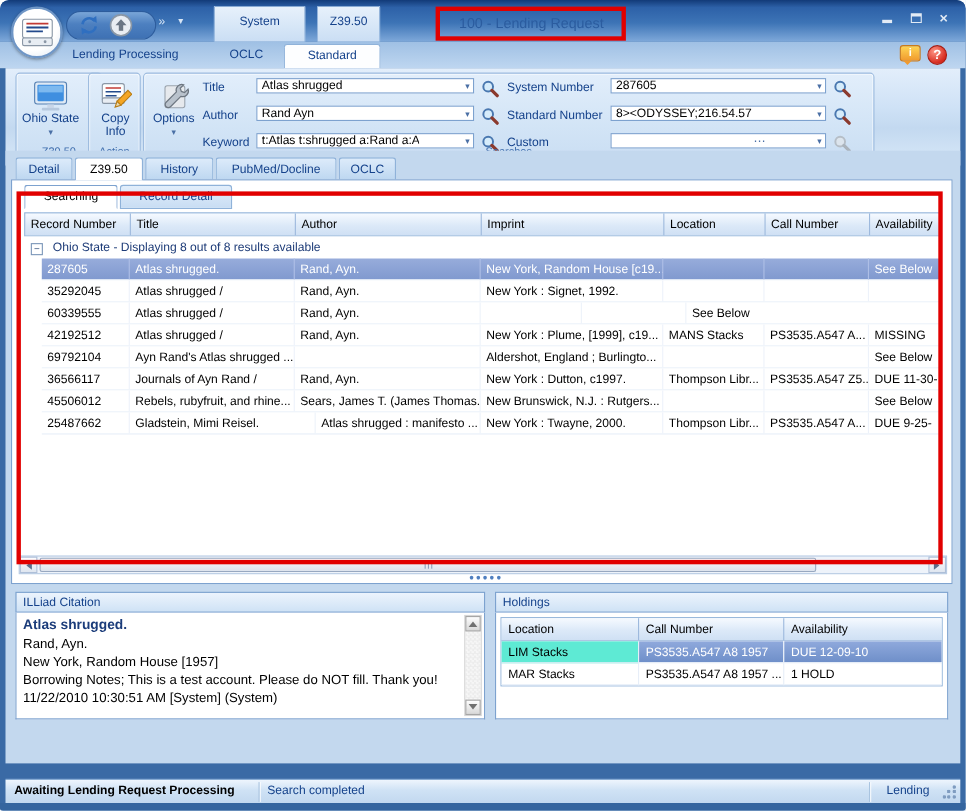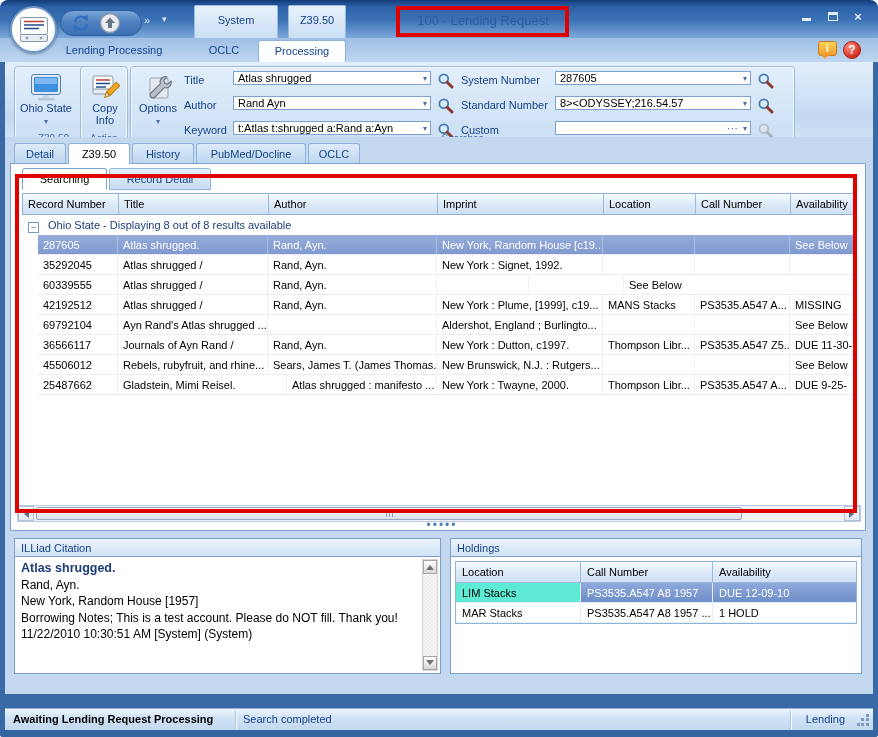--- a/index.html
+++ b/index.html
@@ -67,21 +67,21 @@
     font-size: 10px; color: #3e6dad; }
   .bigbtn { position: absolute; top: 3px; width: 56px; height: 64px; text-align: center;
     border-radius: 3px; color: #15428b; font-size: 11px; line-height: 12px; }
   .bigbtn .bicon { display: block; height: 32px; padding-top: 3px; }
   .bigbtn .drop { font-size: 8px; color: #4a6fa5; }
   #btn-ohio { left: 3px; } #btn-copyinfo { left: 3px; width: 42px; } #btn-options { left: 4px; width: 46px; }
   
   .fld { position: absolute; height: 20px; }
   .fld-lab { position: absolute; top: 3px; color: #15428b; white-space: nowrap; }
   .combo { position: absolute; top: 0; height: 14px; background: #fff; border: 1px solid #7da2cf;
-    display: flex; align-items: center; padding: 0 3px 0 4px; }
+    display: flex; align-items: center; padding: 0 3px 0 4px; gap: 42px; }
   .combo-val { flex: 1; white-space: nowrap; overflow: hidden; font-size: 11px; }
   .combo-ell { color: #4a6fa5; font-size: 11px; margin-right: 4px; letter-spacing: 1px; }
   .combo-arr { color: #4a6fa5; font-size: 8px; }
   .srch { position: absolute; top: 1px; width: 18px; height: 18px; }
   .srch.dis { opacity: .55; filter: grayscale(1); }
   #fields-left .fld:nth-child(1) { top: 4px; }  #fields-left .fld:nth-child(2) { top: 29px; }  #fields-left .fld:nth-child(3) { top: 54px; }
   #fields-right .fld:nth-child(1) { top: 4px; } #fields-right .fld:nth-child(2) { top: 29px; } #fields-right .fld:nth-child(3) { top: 54px; }
   #fields-left .fld { left: 53px; width: 400px; }
   #fields-left .fld-lab { left: 0; }
   #fields-left .combo { left: 49px; width: 198px; }
@@ -138,21 +138,21 @@
   .tri-u { border: 4px solid transparent; border-bottom: 5px solid #707070; margin-bottom: 3px; }
   .tri-d { border: 4px solid transparent; border-top: 5px solid #707070; margin-top: 3px; }
   #hthumb { position: absolute; left: 18px; width: 706px; height: 13px; top: 1px; border-radius: 2px;
     background: linear-gradient(#fdfdfe, #dbe2ec); border: 1px solid #98a8c0; }
   #hthumb i { position: absolute; left: 50%; top: 3px; width: 1px; height: 6px; background: #8ea0bc;
     box-shadow: -3px 0 0 #8ea0bc, 3px 0 0 #8ea0bc; }
   
   #splitter { position: absolute; left: 405px; top: 386px; width: 64px; height: 5px; text-align: center;
     color: #4f7fc0; font-size: 12px; line-height: 4px; letter-spacing: 2px; }
   
-  .bpanel { position: absolute; top: 401px; height: 136px; border-radius: 16px; }
+  .bpanel { position: absolute; top: 401px; height: 116px; border-radius: 16px; }
   #citation-panel { left: 9px; width: 427px; }
   #holdings-panel { left: 445px; width: 412px; }
   .ptitle { height: 19px; padding: 3px 0 0 6px; color: #15428b;
     background: linear-gradient(#ecf4fd, #cfe2f5); border: 1px solid #7da2cf; }
   .pbody { position: absolute; left: 0; top: 19px; right: 0; bottom: 0; background: #fff;
     border: 1px solid #7da2cf; border-top: none; }
   #cit-text { position: absolute; left: 6px; top: 3px; right: 24px; font-size: 12px; line-height: 16.5px; }
   #cit-heading { font-weight: bold; color: #1b3c7a; font-size: 12.5px; }
   #vscroll { position: absolute; right: 2px; top: 2px; bottom: 2px; width: 16px;
     background: repeating-conic-gradient(#f6f6f6 0 25%, #ececec 0 50%) 0 0/4px 4px; border: 1px solid #d5d5d5; }
@@ -229,21 +229,21 @@
     <div id="window-title">100 - Lending Request</div>
     <div class="winbtn" id="btn-min"><i></i></div>
     <div class="winbtn" id="btn-max"><i></i></div>
     <div class="winbtn" id="btn-close">×</div>
   </div>
 
   <div id="tabrow">
     <div id="ribbon-tabs">
         <div class="rtab">Lending Processing</div>
         <div class="rtab">OCLC</div>
-        <div class="rtab active">Processing</div>
+        <div class="rtab active">Standard</div>
       </div>
   </div>
   <div class="help-ic" id="ic-feedback">i</div>
   <div class="help-ic" id="ic-help">?</div>
 
   <div id="ribbon">
     <div class="rgroup" id="grp-z3950">
       <div class="bigbtn" id="btn-ohio">
         <span class="bicon">
           <svg width="32" height="29" viewBox="0 0 32 29">

